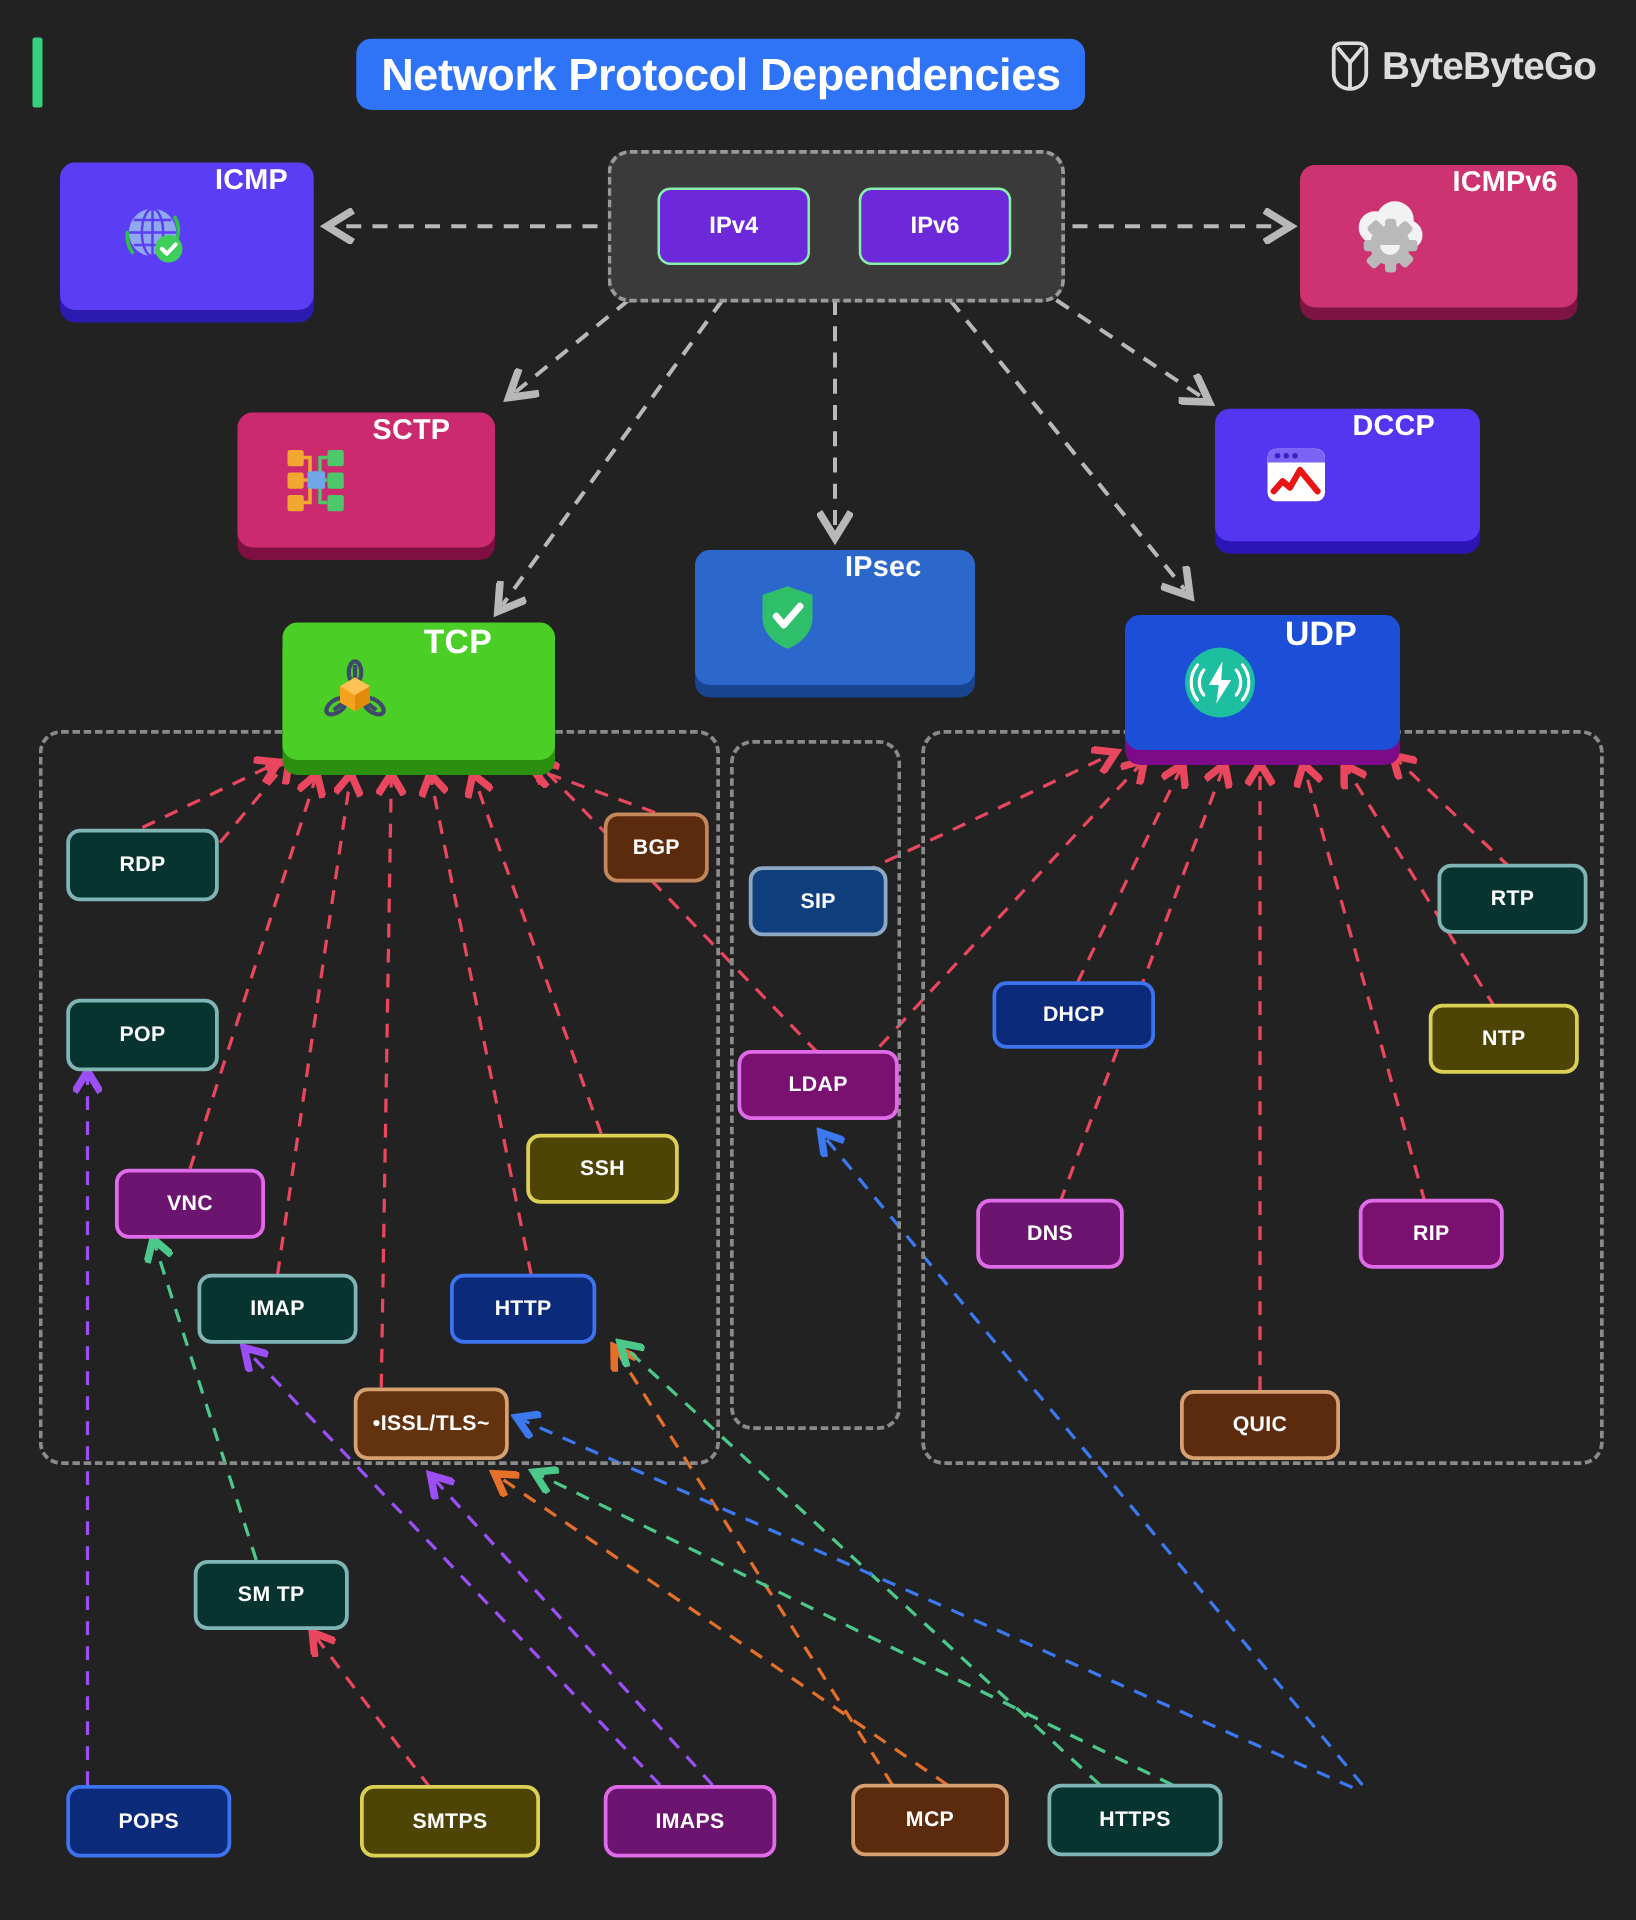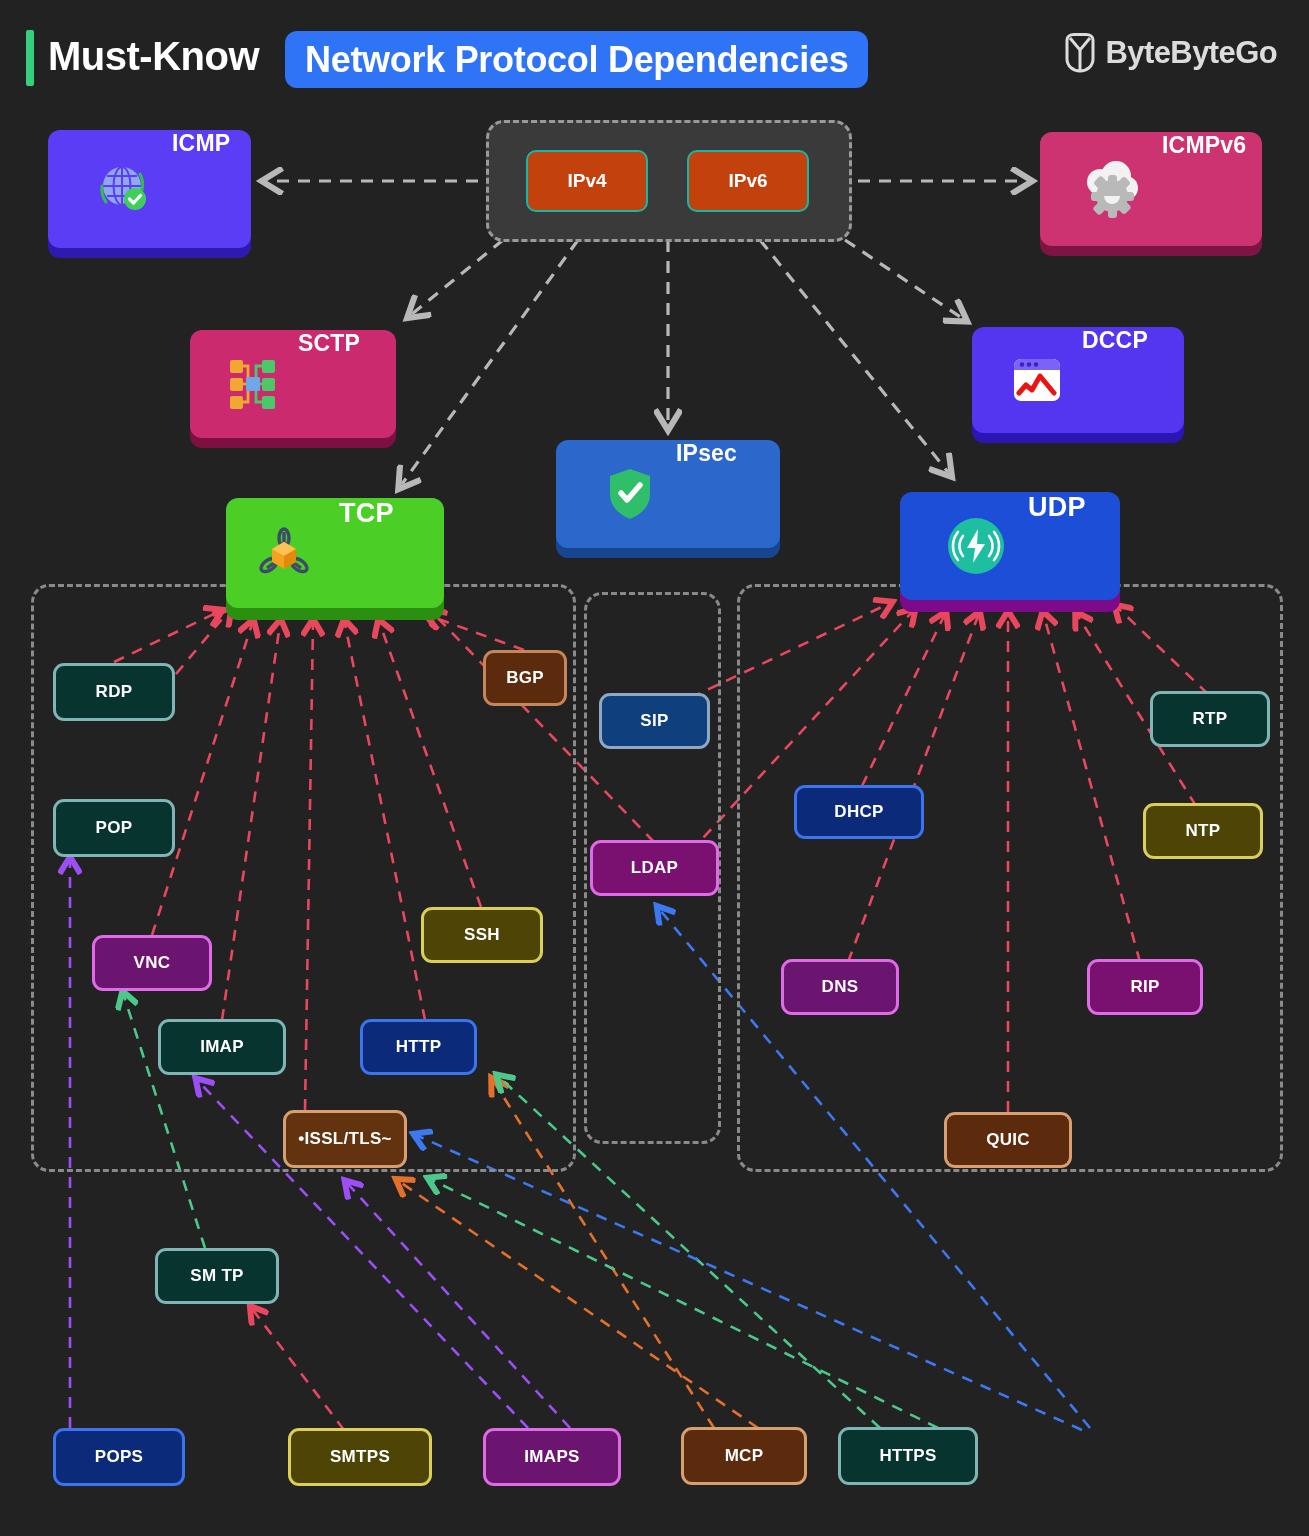--- a/index.html
+++ b/index.html
@@ -26,32 +26,31 @@
   .card3d{position:absolute;border-radius:12px;display:flex;box-sizing:border-box;}
   .card3d .ctext{font-size:23px;font-weight:bold;color:#ffffff;letter-spacing:0.2px;}
   .card3d .cicon{display:flex;align-items:center;justify-content:center;flex:0 0 auto;}
 
   
   .chip{position:absolute;border-radius:11px;border-width:3px;border-style:solid;box-sizing:border-box;
         display:flex;align-items:center;justify-content:center;}
   .chip span{font-size:17px;font-weight:bold;color:#ffffff;letter-spacing:0.3px;white-space:nowrap;}
 
   
-  .ipchip{position:absolute;border-radius:10px;border:2px solid #14b8a6;background:#c2410c;
+  .ipchip{position:absolute;border-radius:10px;border:2px solid #86efac;background:#6d28d9;
           box-sizing:border-box;display:flex;align-items:center;justify-content:center;}
   .ipchip span{font-size:19px;font-weight:bold;color:#ffffff;}
 </style>
 </head>
 <body>
 
 <div id="stage">
 
   <div id="header">
     <div id="accent-bar"></div>
-    <div id="must-know">Must-Know</div>
     <div id="title-pill">
       <span>Network Protocol Dependencies</span>
     </div>
     <div id="logo">
       <svg width="34" height="40" viewBox="0 0 34 40">
         <path d="M4 7 C4 3.5 7 1.5 11 1.5 L23 1.5 C27 1.5 30 3.5 30 7 L30 26 C30 33 24 38 17 38 C10 38 4 33 4 26 Z" fill="none" stroke="#dcdcdc" stroke-width="3"></path>
         <path d="M7 5 L17 17 L27 5" fill="none" stroke="#dcdcdc" stroke-width="3"></path>
         <path d="M17 17 L17 37" fill="none" stroke="#dcdcdc" stroke-width="3"></path>
       </svg>
       <span class="logo-text">ByteByteGo</span>

